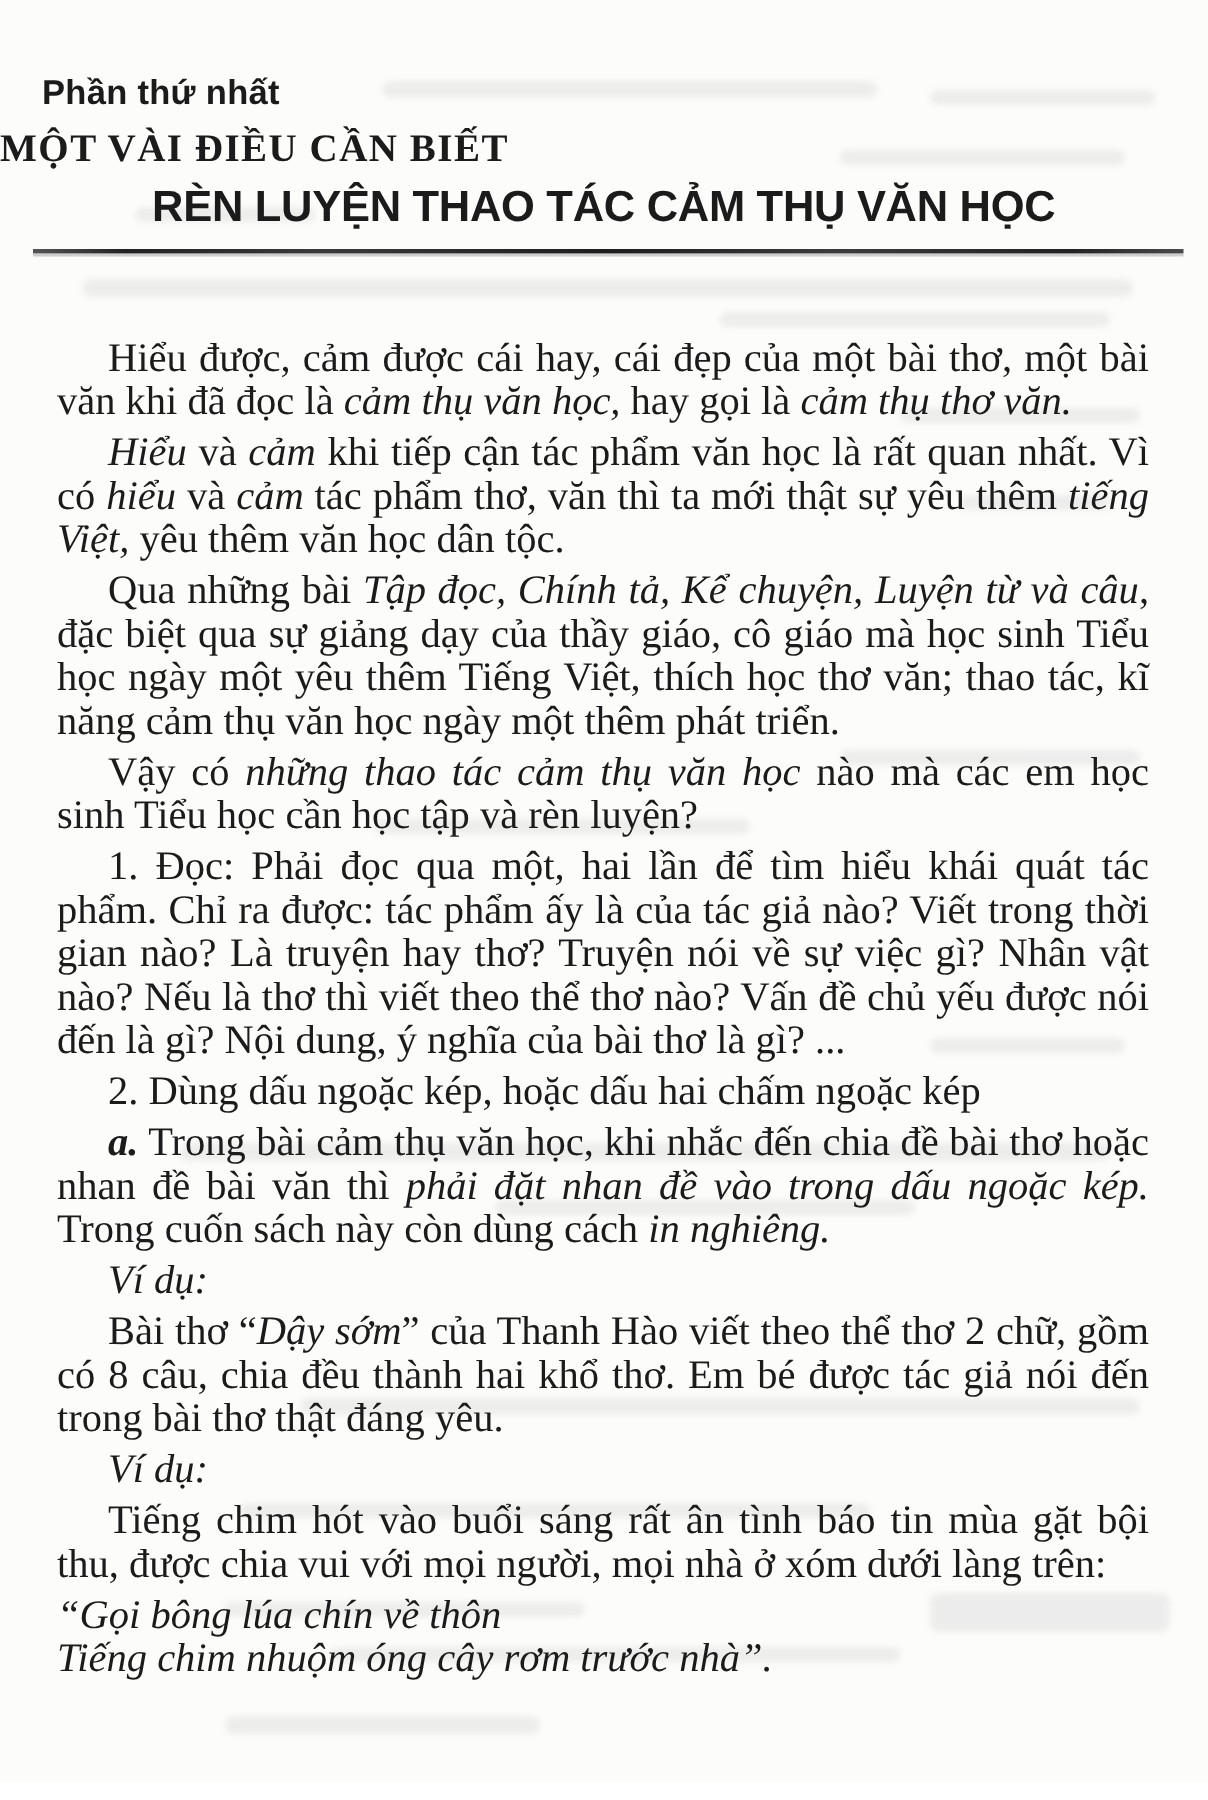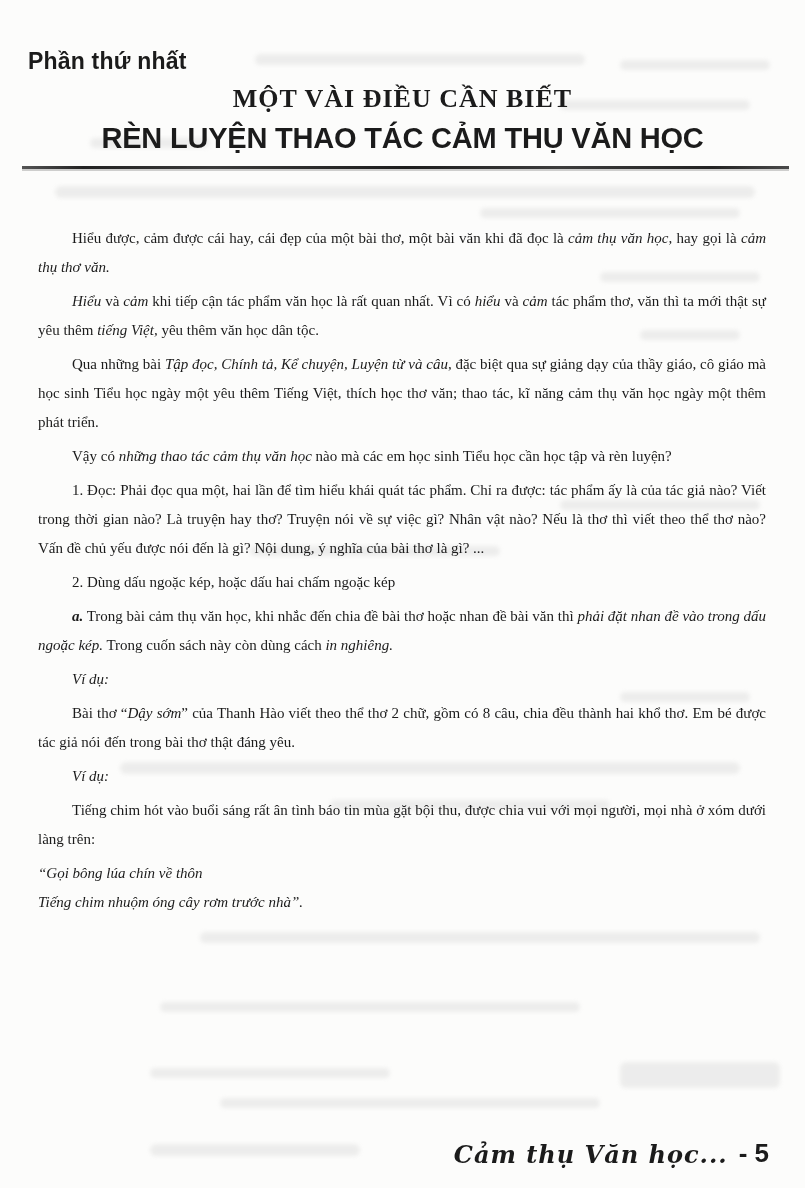--- a/index.html
+++ b/index.html
@@ -4,29 +4,29 @@
 <style>
   :root { --ink:#1b1b1b; --paper:#fcfcfb; --bleed:#b8b8b8; }
   html,body{margin:0;padding:0;}
   body{width:805px;height:1200px;overflow:hidden;background:#fff;}
   .page{position:relative;width:805px;height:1188px;background:var(--paper);color:var(--ink);}
   
   .bleed{position:absolute;inset:0;pointer-events:none;}
   .bleed div{position:absolute;background:var(--bleed);opacity:.22;filter:blur(2.2px);border-radius:6px;}
   .section-label{position:absolute;left:28px;top:48px;
     font:700 23px "Liberation Sans",sans-serif;letter-spacing:.2px;}
-  .title1{position:absolute;left:0;top:84px;width:100%;text-align:center;
+  .title1{position:absolute;left:0;top:84px;width:100%;text-align:left;
     font:700 26px "Liberation Serif",serif;letter-spacing:1px;}
   .title2{position:absolute;left:0;top:122px;width:100%;text-align:center;
     font:700 29px "Liberation Sans",sans-serif;letter-spacing:-.2px;}
   .rule{position:absolute;left:22px;right:16px;top:166px;height:3px;
     background:linear-gradient(90deg,#555 0%,#222 8%,#3a3a3a 25%,#1d1d1d 50%,#3c3c3c 70%,#222 90%,#4a4a4a 100%);
     box-shadow:0 2px 0 rgba(120,120,120,.35);}
   .body-text{position:absolute;left:38px;top:224px;width:728px;
-    font-family:"Liberation Serif",serif;font-size:15px;line-height:29px;
+    font-family:"Liberation Serif",serif;font-size:27px;line-height:29px;
     text-align:justify;}
   .body-text p{margin:0 0 5px 0;text-indent:34px;}
   .i{font-style:italic;}
   .b{font-weight:400;}
   .bi{font-weight:700;font-style:italic;}
   .poem-line{text-align:left;text-indent:0 !important;font-style:italic;margin:0 !important;}
   .footer{position:absolute;right:36px;top:1138px;white-space:nowrap;}
   .footer .book{font:700 italic 24px "DejaVu Serif",serif;letter-spacing:1px;}
   .footer .num{font:700 26px "Liberation Sans",sans-serif;margin-left:7px;vertical-align:1px;}
 </style>
@@ -88,18 +88,14 @@
 
     <p><span class="i">Ví dụ:</span></p>
 
     <p><span>Tiếng chim hót vào buổi sáng rất ân tình báo tin mùa gặt bội thu, được chia vui với mọi người, mọi nhà ở xóm dưới làng trên:</span></p>
 
     <p class="poem-line">“Gọi bông lúa chín về thôn</p>
     <p class="poem-line">Tiếng chim nhuộm óng cây rơm trước nhà”.</p>
 
   </div>
 
-  <div class="footer">
-    <span class="book">Cảm thụ Văn học...</span>
-    <span class="num">- 5</span>
-  </div>
 
 </div>
 
 </body></html>

